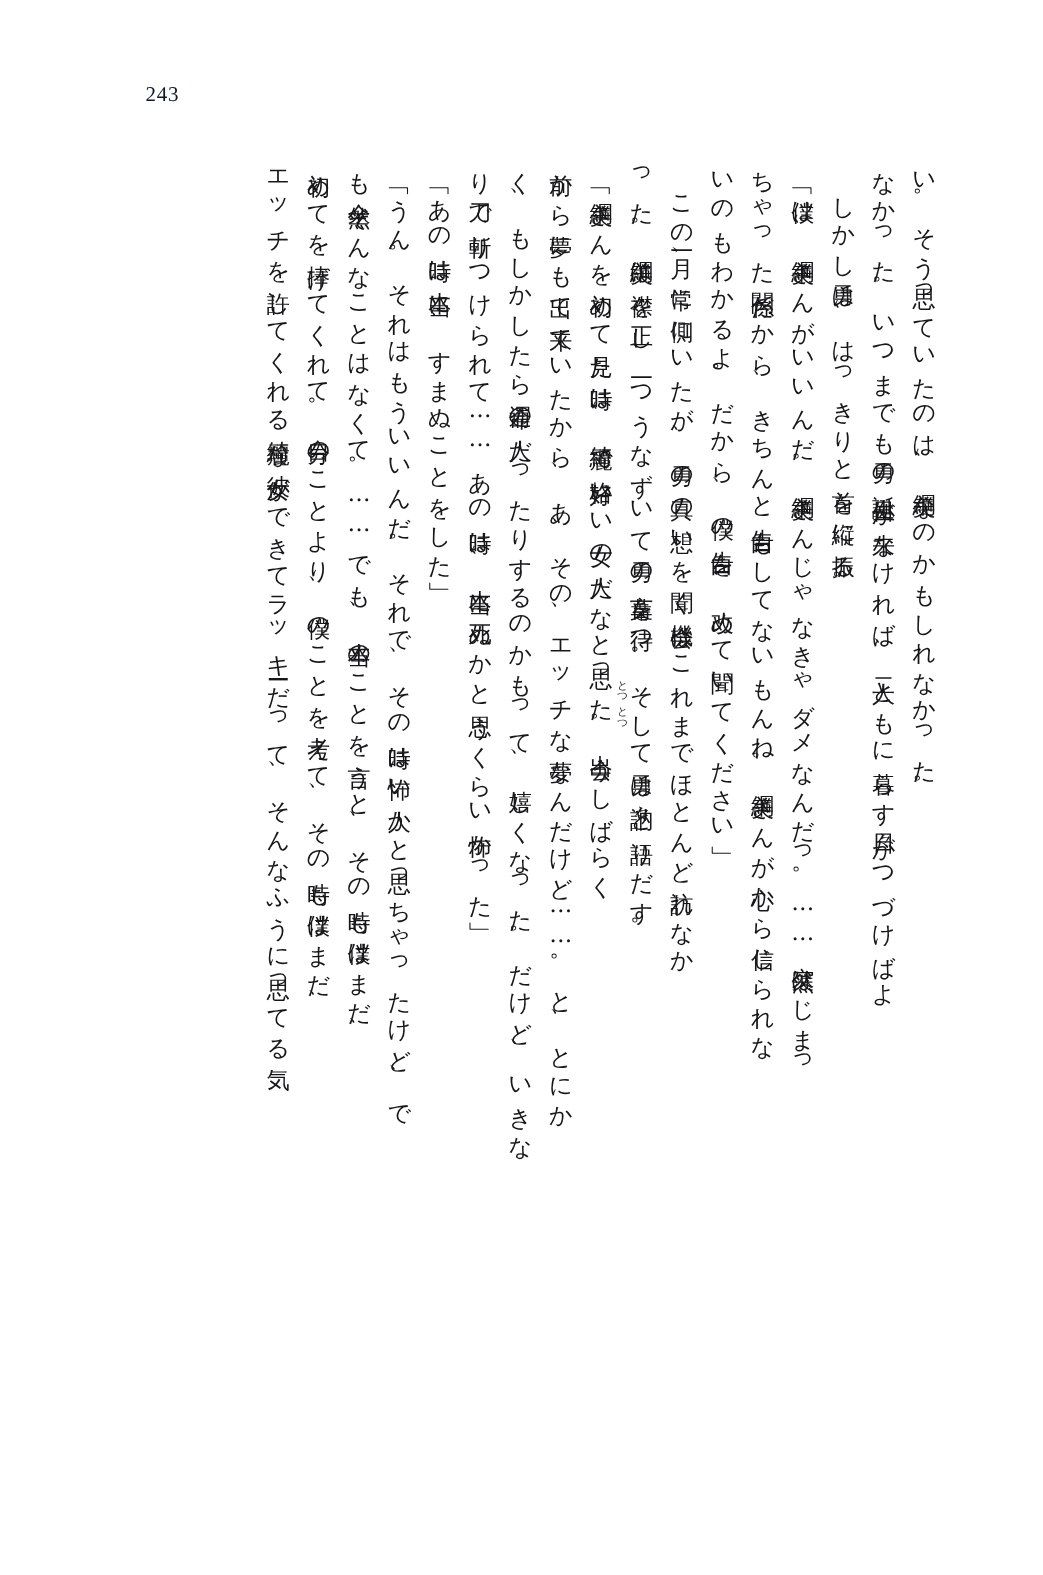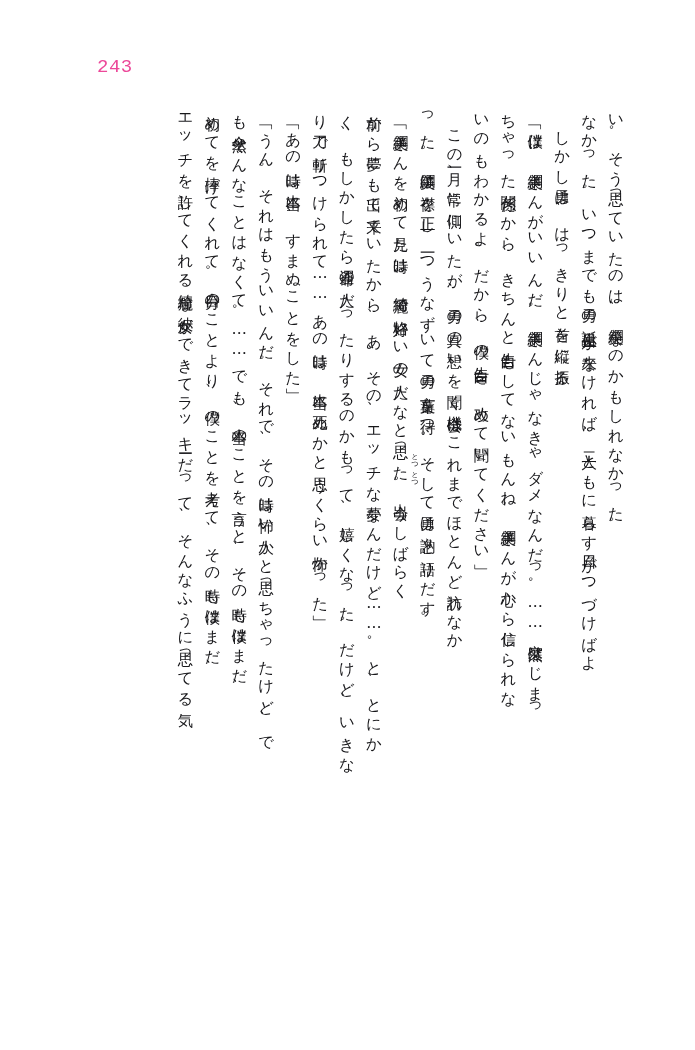--- a/index.html
+++ b/index.html
@@ -13,24 +13,24 @@
     height: 1050px;
     background: #ffffff;
     overflow: hidden;
     font-family: "DejaVu Serif", "Liberation Serif", serif;
     color: #1a1a1a;
   }
   #page-number {
     position: absolute;
     top: 56px;
     left: 97px;
-    font-size: 19px;
+    font-size: 14px;
     letter-spacing: 0.5px;
-    color: #ec4899;
-    font-family: Liberation Mono, monospace;
+    color: #0f172a;
+    font-family: Liberation Serif, serif;
   }
   
   #body-text {
     position: absolute;
     top: 104px;
     right: 72px;
     height: 862px;
     width: 540px;
     display: flex;
     flex-direction: row;

